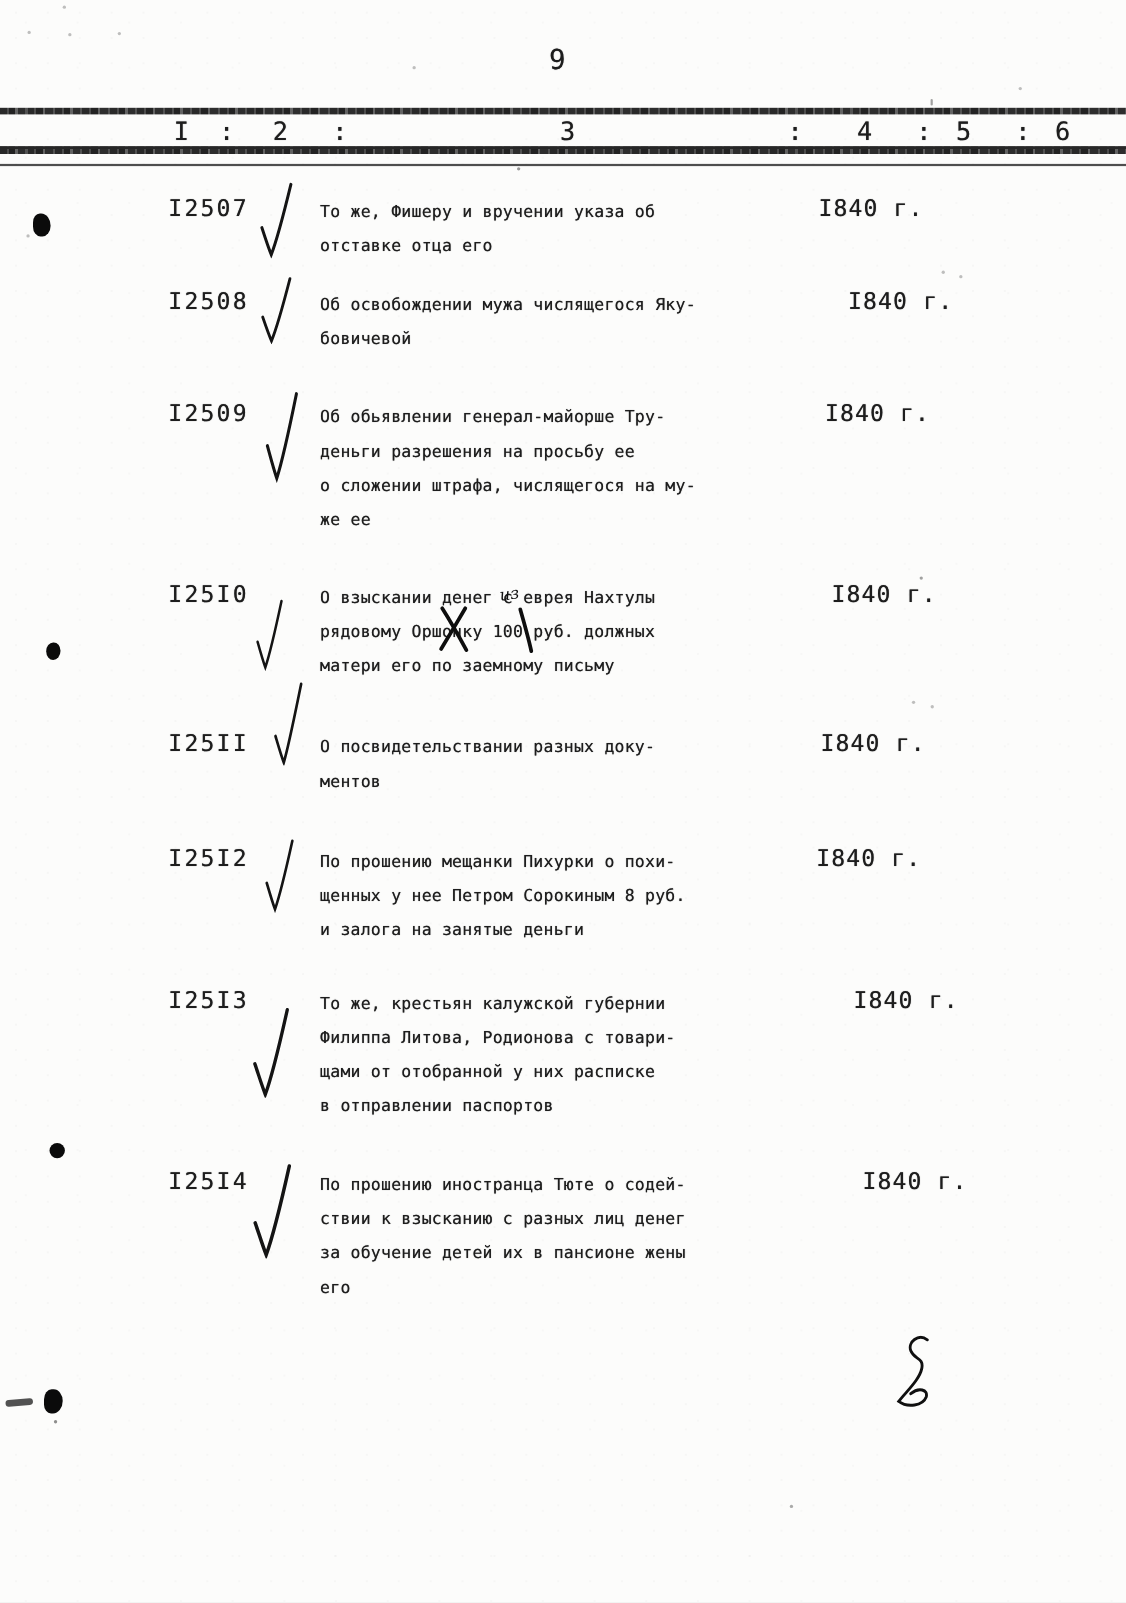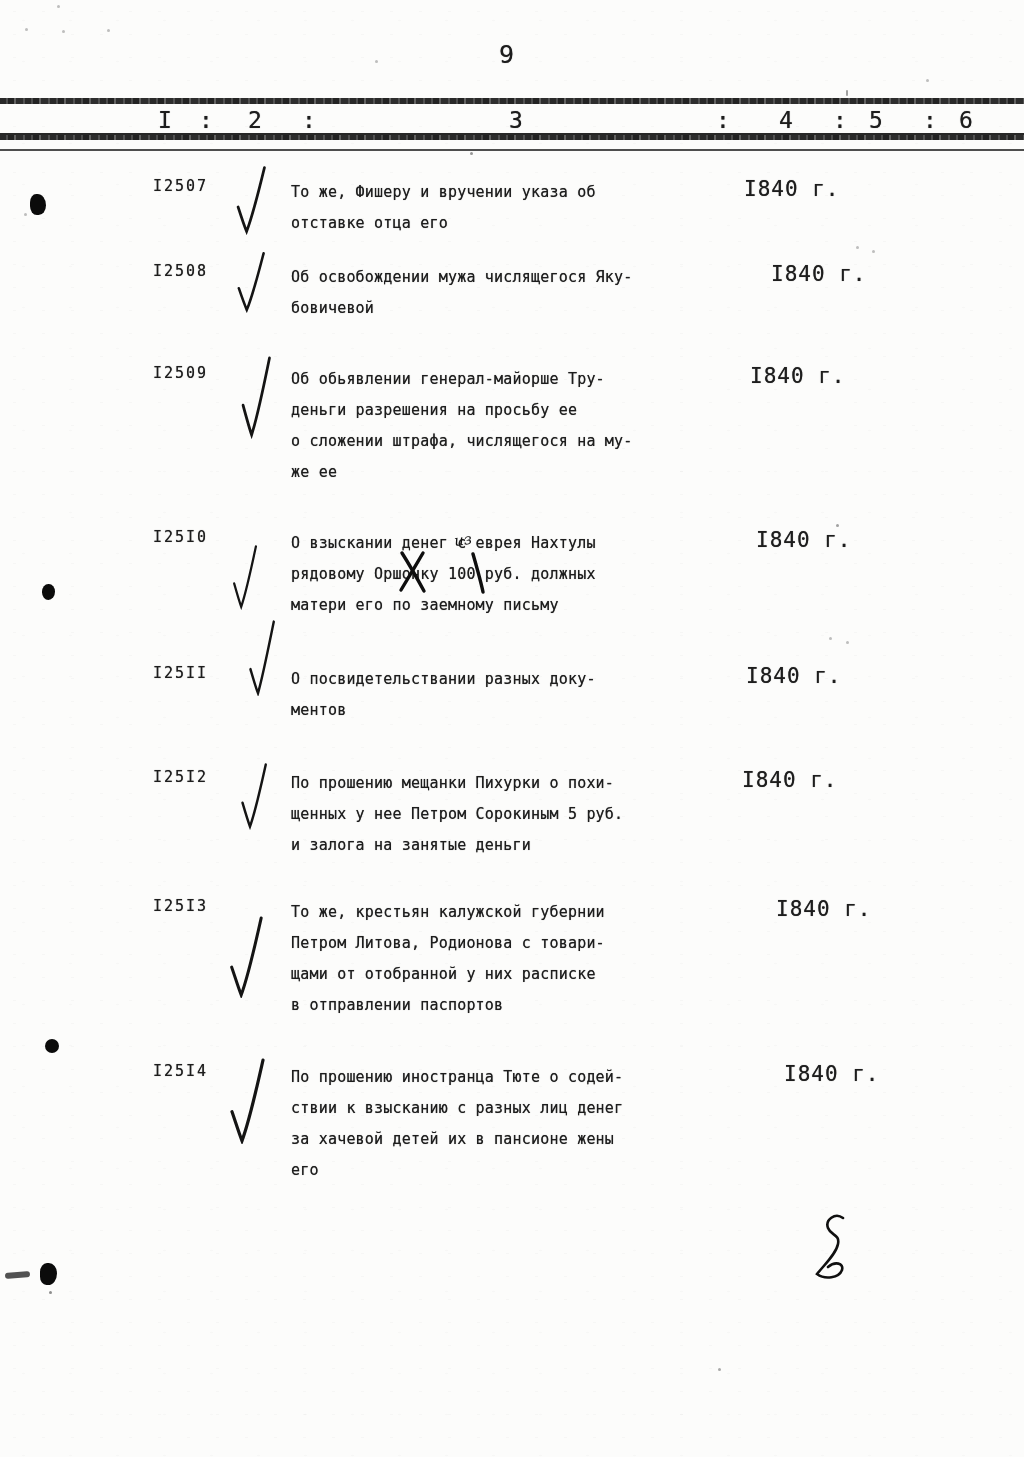--- a/index.html
+++ b/index.html
@@ -30,21 +30,21 @@
   .rule-mid{ top:133px; height:7px;
     background:
       linear-gradient(#161616 0 2px, rgba(0,0,0,0) 2px),
       repeating-linear-gradient(90deg,
       #171717 0 6px, #3e3e3e 6px 8px, #101010 8px 14px,
       #565656 14px 16px, #1c1c1c 16px 23px, #444 23px 25px);
     opacity:.92;
   }
   .rule-thin{ top:149px; height:2px; background:#2f2f2f; opacity:.85; }
   .entry{ position:absolute; left:0; width:1024px; }
-  .num{ position:absolute; left:153px; top:0; font-size:15px; letter-spacing:2px;text-align:right; }
+  .num{ position:absolute; left:153px; top:0; font-size:21px; letter-spacing:2px;text-align:right; }
   .desc{
     position:absolute; left:291px; top:0; width:490px;
     font-size:15px; line-height:31px; letter-spacing:0.2px;
     white-space:pre-line;
   }
   .year{ position:absolute; top:0; font-size:21px; letter-spacing:1px; }
   .check{ position:absolute; }
   .check path{ fill:none; stroke:#141414; stroke-width:3.2; stroke-linecap:round; }
   .xmark{ position:absolute; }
   .xmark path, .kstroke path{ fill:none; stroke:#0e0e0e; stroke-width:3.4; stroke-linecap:round; }
@@ -115,39 +115,39 @@
   <div class="entry" style="top:664px">
     <div class="num typed">I25II</div>
     <div class="desc typed">О посвидетельствании разных доку-
 ментов</div>
     <div class="year typed" style="left:746px">I840 г.</div>
   </div>
 
   <div class="entry" style="top:768px">
     <div class="num typed">I25I2</div>
     <div class="desc typed">По прошению мещанки Пихурки о похи-
-щенных у нее Петром Сорокиным 5 руб.
+щенных у нее Петром Сорокиным 8 руб.
 и залога на занятые деньги</div>
     <div class="year typed" style="left:742px">I840 г.</div>
   </div>
 
   <div class="entry" style="top:897px">
     <div class="num typed">I25I3</div>
     <div class="desc typed">То же, крестьян калужской губернии
-Петром Литова, Родионова с товари-
+Филиппа Литова, Родионова с товари-
 щами от отобранной у них расписке
 в отправлении паспортов</div>
     <div class="year typed" style="left:776px">I840 г.</div>
   </div>
 
   <div class="entry" style="top:1062px">
     <div class="num typed">I25I4</div>
     <div class="desc typed">По прошению иностранца Тюте о содей-
 ствии к взысканию с разных лиц денег
-за хачевой детей их в пансионе жены
+за обучение детей их в пансионе жены
 его</div>
     <div class="year typed" style="left:784px">I840 г.</div>
   </div>
 
   <svg class="check" style="left:233px;top:165px;width:34px;height:70px" viewBox="0 0 40 80" preserveAspectRatio="none">
       <path d="M6,48 C9,57 13,69 16,76 C22,61 31,27 37,3"></path>
     </svg>
   <svg class="check" style="left:234px;top:251px;width:32px;height:62px" viewBox="0 0 40 80" preserveAspectRatio="none">
       <path d="M6,48 C9,57 13,69 16,76 C22,61 31,27 37,3"></path>
     </svg>

